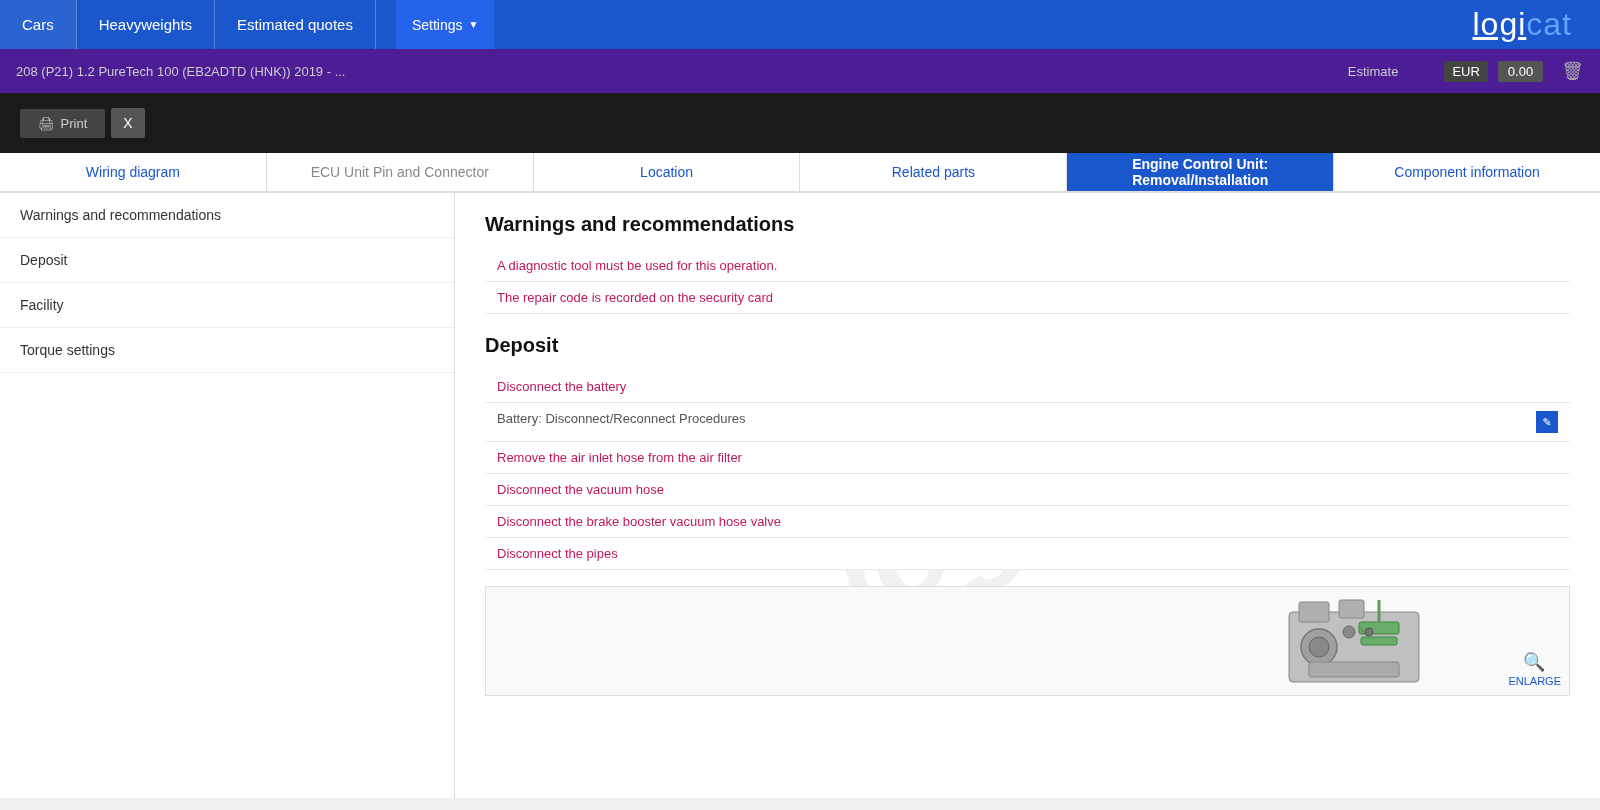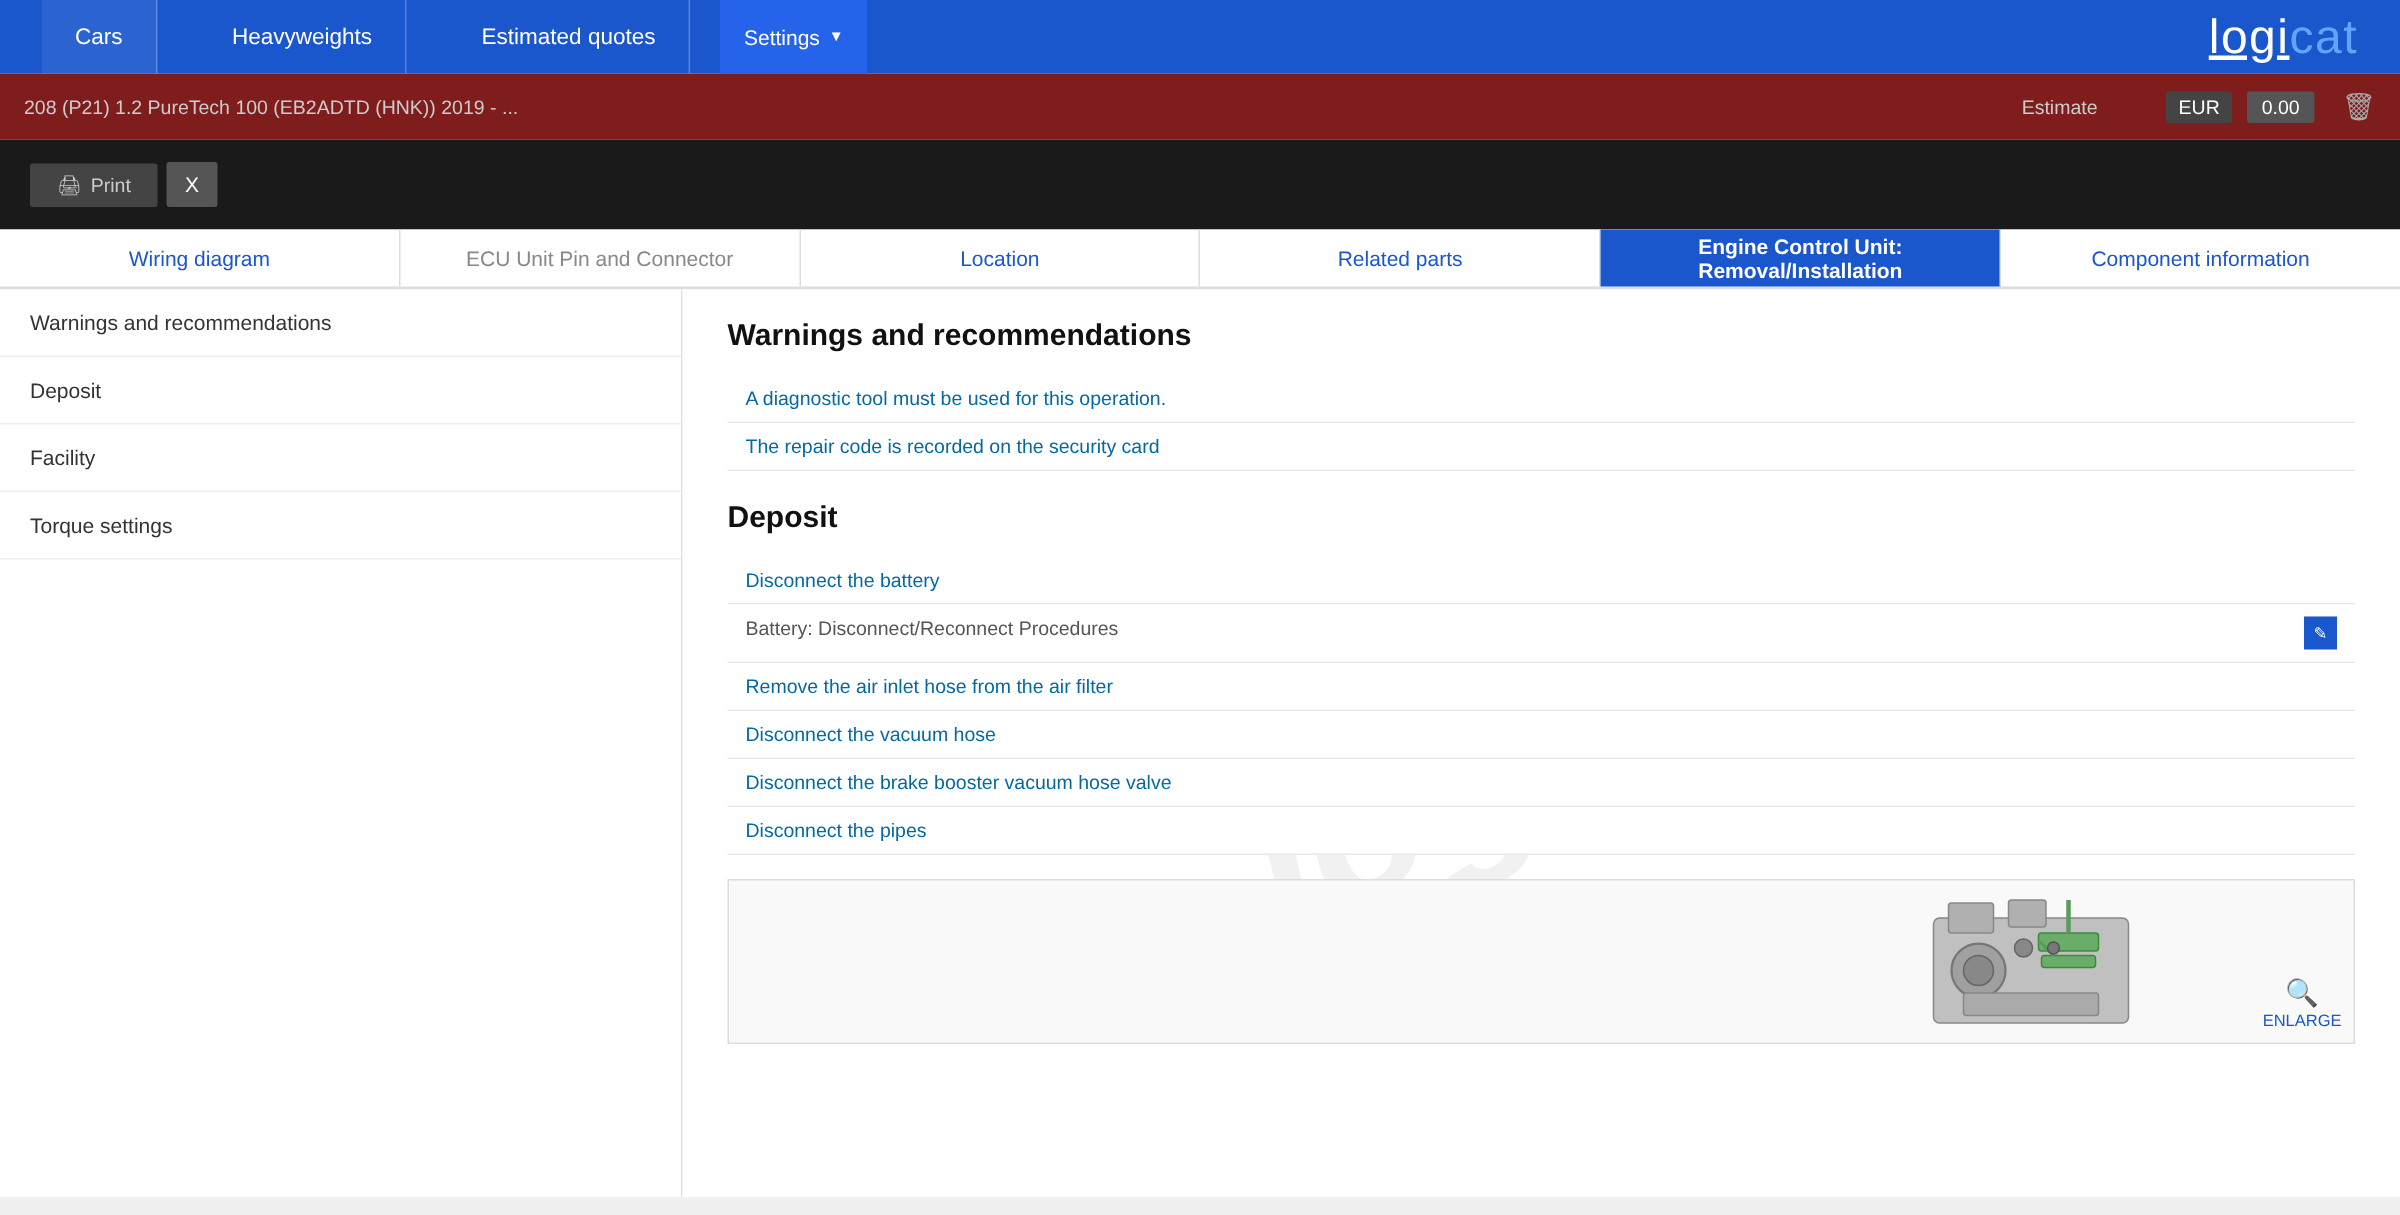--- a/index.html
+++ b/index.html
@@ -14,21 +14,20 @@
     }
     .top-nav .nav-item {
       color: #fff;
       padding: 0 22px;
       display: flex;
       align-items: center;
       font-size: 15px;
       cursor: pointer;
       border-right: 1px solid rgba(255,255,255,0.25);
       text-decoration: none;
-      margin-left: 28px;
     }
     .top-nav .nav-item.active { background: rgba(255,255,255,0.08); }
     .top-nav .settings-btn {
       background: #2563eb;
       color: #fff;
       border: none;
       padding: 0 16px;
       font-size: 14px;
       display: flex;
       align-items: center;
@@ -46,21 +45,21 @@
       letter-spacing: 1px;
       padding-right: 28px;
       display: flex;
       align-items: center;
     }
     .top-nav .logo span.logi { font-weight: 300; text-decoration: underline; }
     .top-nav .logo span.cat { color: #60a5fa; font-weight: 300; }
 
     
     .breadcrumb-bar {
-      background: #7f1d1d;
+      background: #4c1d95;
       height: 44px;
       display: flex;
       align-items: center;
       padding: 0 16px;
       justify-content: space-between;
     }
     .breadcrumb-bar .breadcrumb-text {
       color: #ccc;
       font-size: 13px;
     }
@@ -218,21 +217,21 @@
       font-size: 20px;
       font-weight: bold;
       margin-bottom: 14px;
       color: #111;
     }
 
     .info-item {
       padding: 8px 12px;
       border-bottom: 1px solid #e8e8e8;
       font-size: 13px;
-      color: #0369a1;
+      color: #be185d;
       background: #fff;
     }
     .info-item.italic-link {
       color: #555;
       display: flex;
       align-items: flex-start;
       justify-content: space-between;
     }
     .info-item.italic-link .edit-icon {
       background: #1a56cc;

